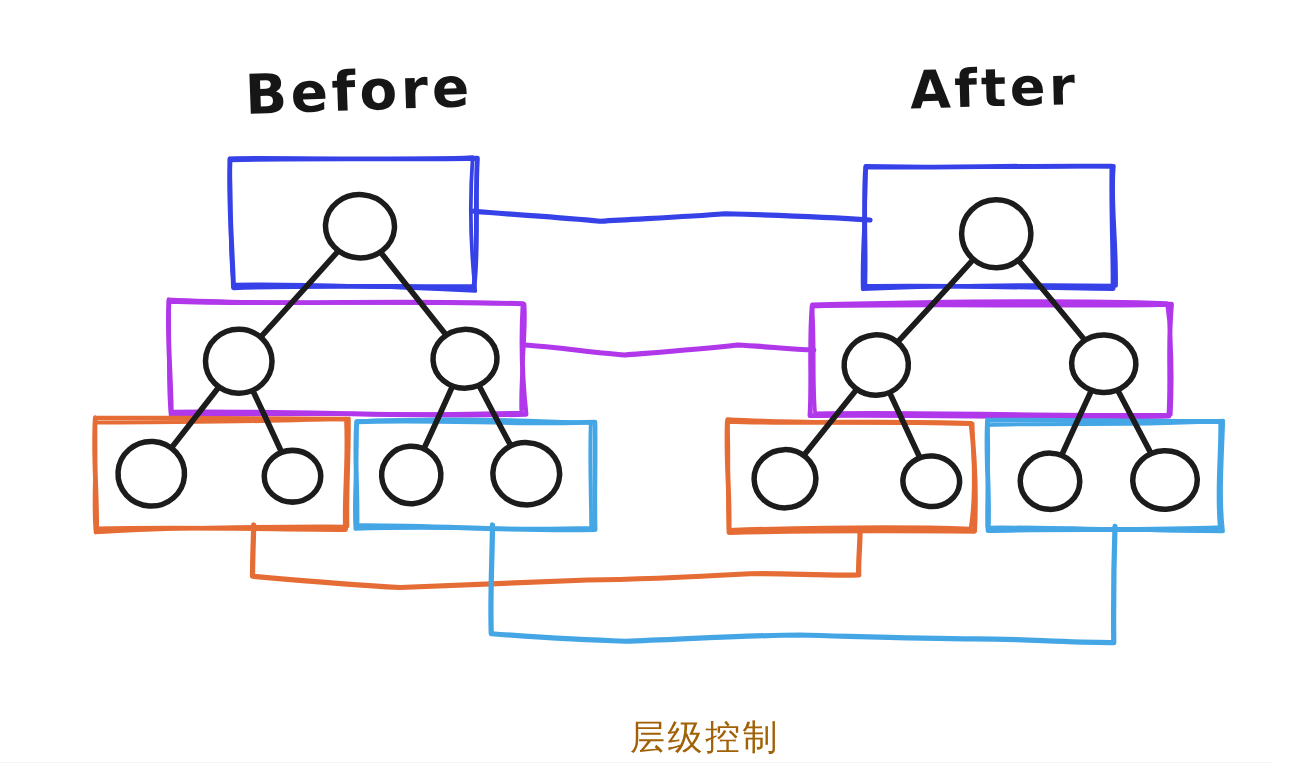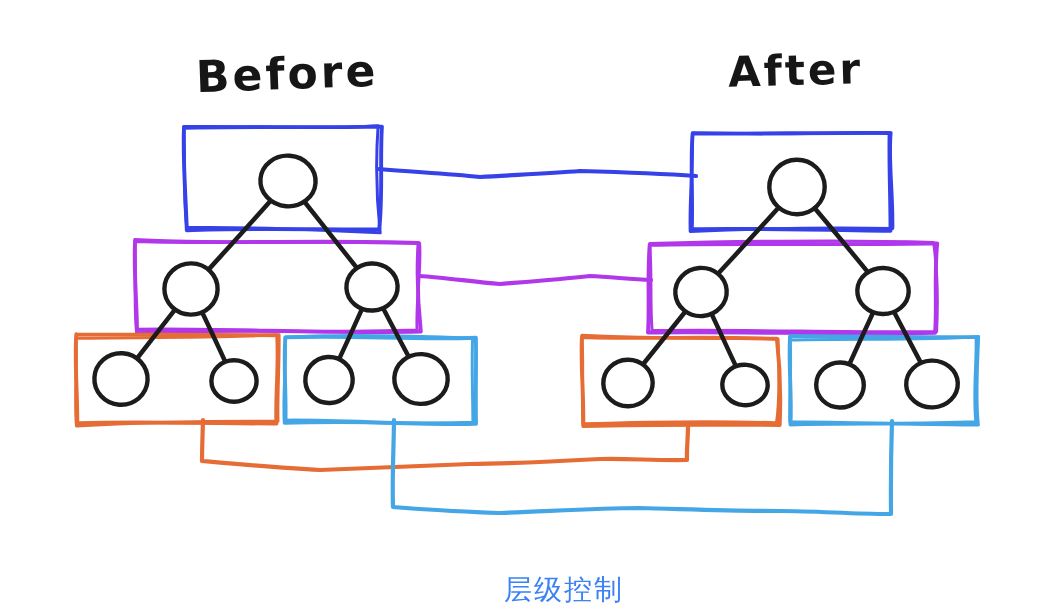--- a/index.html
+++ b/index.html
@@ -90,14 +90,14 @@
         <ellipse cx="701" cy="292" rx="25.7" ry="24.1" transform="rotate(-4.4 701 292)" fill="#ffffff" stroke="#1c1c1c" stroke-width="4.4"></ellipse>
         <ellipse cx="883" cy="291" rx="25.7" ry="23.0" transform="rotate(2.0 883 291)" fill="#ffffff" stroke="#1c1c1c" stroke-width="4.4"></ellipse>
         <ellipse cx="628" cy="383" rx="24.7" ry="23.3" transform="rotate(-1.6 628 383)" fill="#ffffff" stroke="#1c1c1c" stroke-width="4.4"></ellipse>
         <ellipse cx="745" cy="385" rx="22.7" ry="20.2" transform="rotate(4.8 745 385)" fill="#ffffff" stroke="#1c1c1c" stroke-width="4.4"></ellipse>
         <ellipse cx="840" cy="385" rx="23.8" ry="22.5" transform="rotate(1.2 840 385)" fill="#ffffff" stroke="#1c1c1c" stroke-width="4.4"></ellipse>
         <ellipse cx="932" cy="384" rx="25.8" ry="23.4" transform="rotate(-2.4 932 384)" fill="#ffffff" stroke="#1c1c1c" stroke-width="4.4"></ellipse>
       </g>
     </svg>
   <div class="hand-title title-before" style="color: rgb(22, 22, 22);">Before</div>
   <div class="hand-title title-after" style="color: rgb(22, 22, 22);">After</div>
-  <div class="caption" style="color: #3b82f6;">层级控制</div>
+  <div class="caption" style="color: #a16207;">层级控制</div>
 </div>
 
 </body></html>

